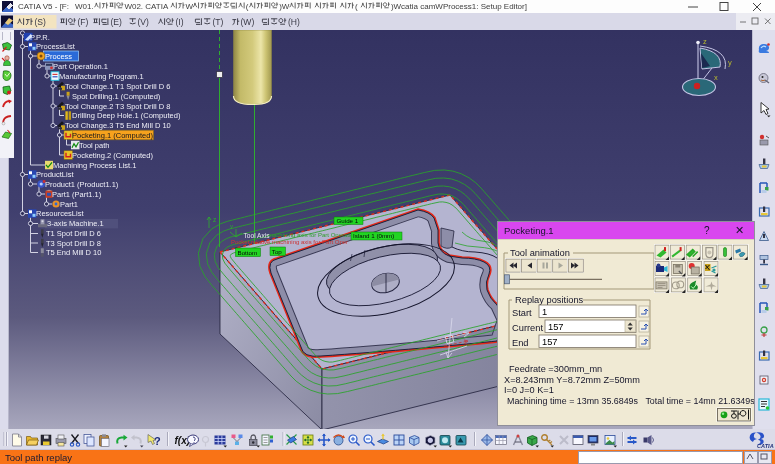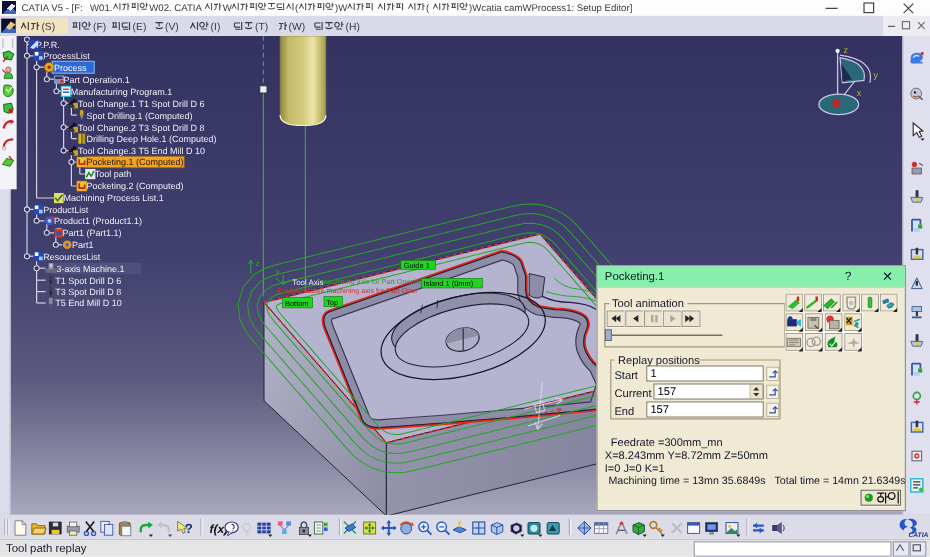--- a/index.html
+++ b/index.html
@@ -580,21 +580,21 @@
         </g>
 <g transform="translate(6,368)">
           <rect x="1" y="1" width="10" height="11" fill="#e8f8ff" stroke="#28b8d8" stroke-width="1.2"></rect>
           <path d="M3,3.5 h6 M3,6 h6 M3,8.5 h4" stroke="#333" stroke-width="1"></path>
           <circle cx="9.5" cy="10" r="1.8" fill="#28c838"></circle>
         </g>
 </g>
 </svg>
 
 <div class="abs" id="dlg" style="left:497px;top:221px;width:256px;height:203px;background:#f0ead4;border:1px solid #8f8f9a;font-size:9.3px;color:#15152a">
-<div class="abs" style="left:0px;top:0px;width:256px;height:17px;background:#86efac;border-bottom:1px solid #d8d2bc">
+<div class="abs" style="left:0px;top:0px;width:256px;height:17px;background:#d946ef;border-bottom:1px solid #d8d2bc">
 <span class="abs" style="left:6px;top:3px;font-size:9.5px">Pocketing.1</span>
 <span class="abs" style="left:206px;top:3px;font-size:10px">?</span>
 <span class="abs" style="left:237px;top:2px;font-size:11px">✕</span>
 </div>
 <svg class="abs" style="left:0px;top:17px" width="256" height="186">
 <g fill="none" stroke="#a39878" stroke-width="1">
 <path d="M10,14 L6,14 L6,50 L156,50 L156,14 L75,14"></path>
 <path d="M14,61 L11,61 L11,110 L152,110 L152,61 L85,61"></path>
 </g>
 <text x="12" y="17" font-size="9.3" fill="#15152a">Tool animation</text>
@@ -964,21 +964,21 @@
           <path d="M11,4 q2,2.5 0,5" stroke="#5a5a8a" stroke-width="1" fill="none"></path>
         </g>
 <g transform="translate(747,2)">
           <path d="M6,11 Q1.5,8.5 3,4.5 Q4.5,1 9,1.5 Q6.5,3 6.8,5.5 Q7,7.5 10,8 Q6.5,8.7 6,11 Z" fill="#2a52c8"></path>
           <path d="M9,1.5 Q16,0.5 17,4.5 Q17.6,7 14,8 Q17.2,8.5 16.5,11.5 Q15.5,14.5 10,13.5 Q13.5,13 13.5,10.8 Q13.4,9.2 11,8.7 Q13.6,8 13.6,5.8 Q13.5,3 9,1.5 Z" fill="#2a52c8"></path>
           <text x="10" y="16.5" font-size="5.6" font-style="italic" font-weight="bold" fill="#23337a">CATIA</text>
         </g>
 </g>
 </svg>
 
-<div class="abs" style="left:0px;top:449px;width:775px;height:15px;background:#e5e5e5;border-top:1px solid #c4c4d8">
+<div class="abs" style="left:0px;top:449px;width:775px;height:15px;background:#f97316;border-top:1px solid #c4c4d8">
 <span class="abs" style="left:5px;top:2px;font-size:9.5px;color:#1a1a33">Tool path replay</span>
 <span class="abs" style="left:578px;top:1px;width:163px;height:11px;background:#fff;border:1px solid #9a9aae"></span>
 <span class="abs" style="left:744px;top:1px;width:12px;height:11px;background:#e8e8f2;border:1px solid #9a9aae"></span>
 <span class="abs" style="left:758px;top:1px;width:12px;height:11px;background:#e8e8f2;border:1px solid #9a9aae"></span>
 <svg class="abs" style="left:744px;top:1px" width="28" height="12">
         <path d="M3,8 L6,3 L9,8" fill="none" stroke="#556" stroke-width="1"></path>
         <rect x="17" y="3" width="6" height="5" fill="none" stroke="#556" stroke-width="1"></rect>
       </svg>
 </div>
 

